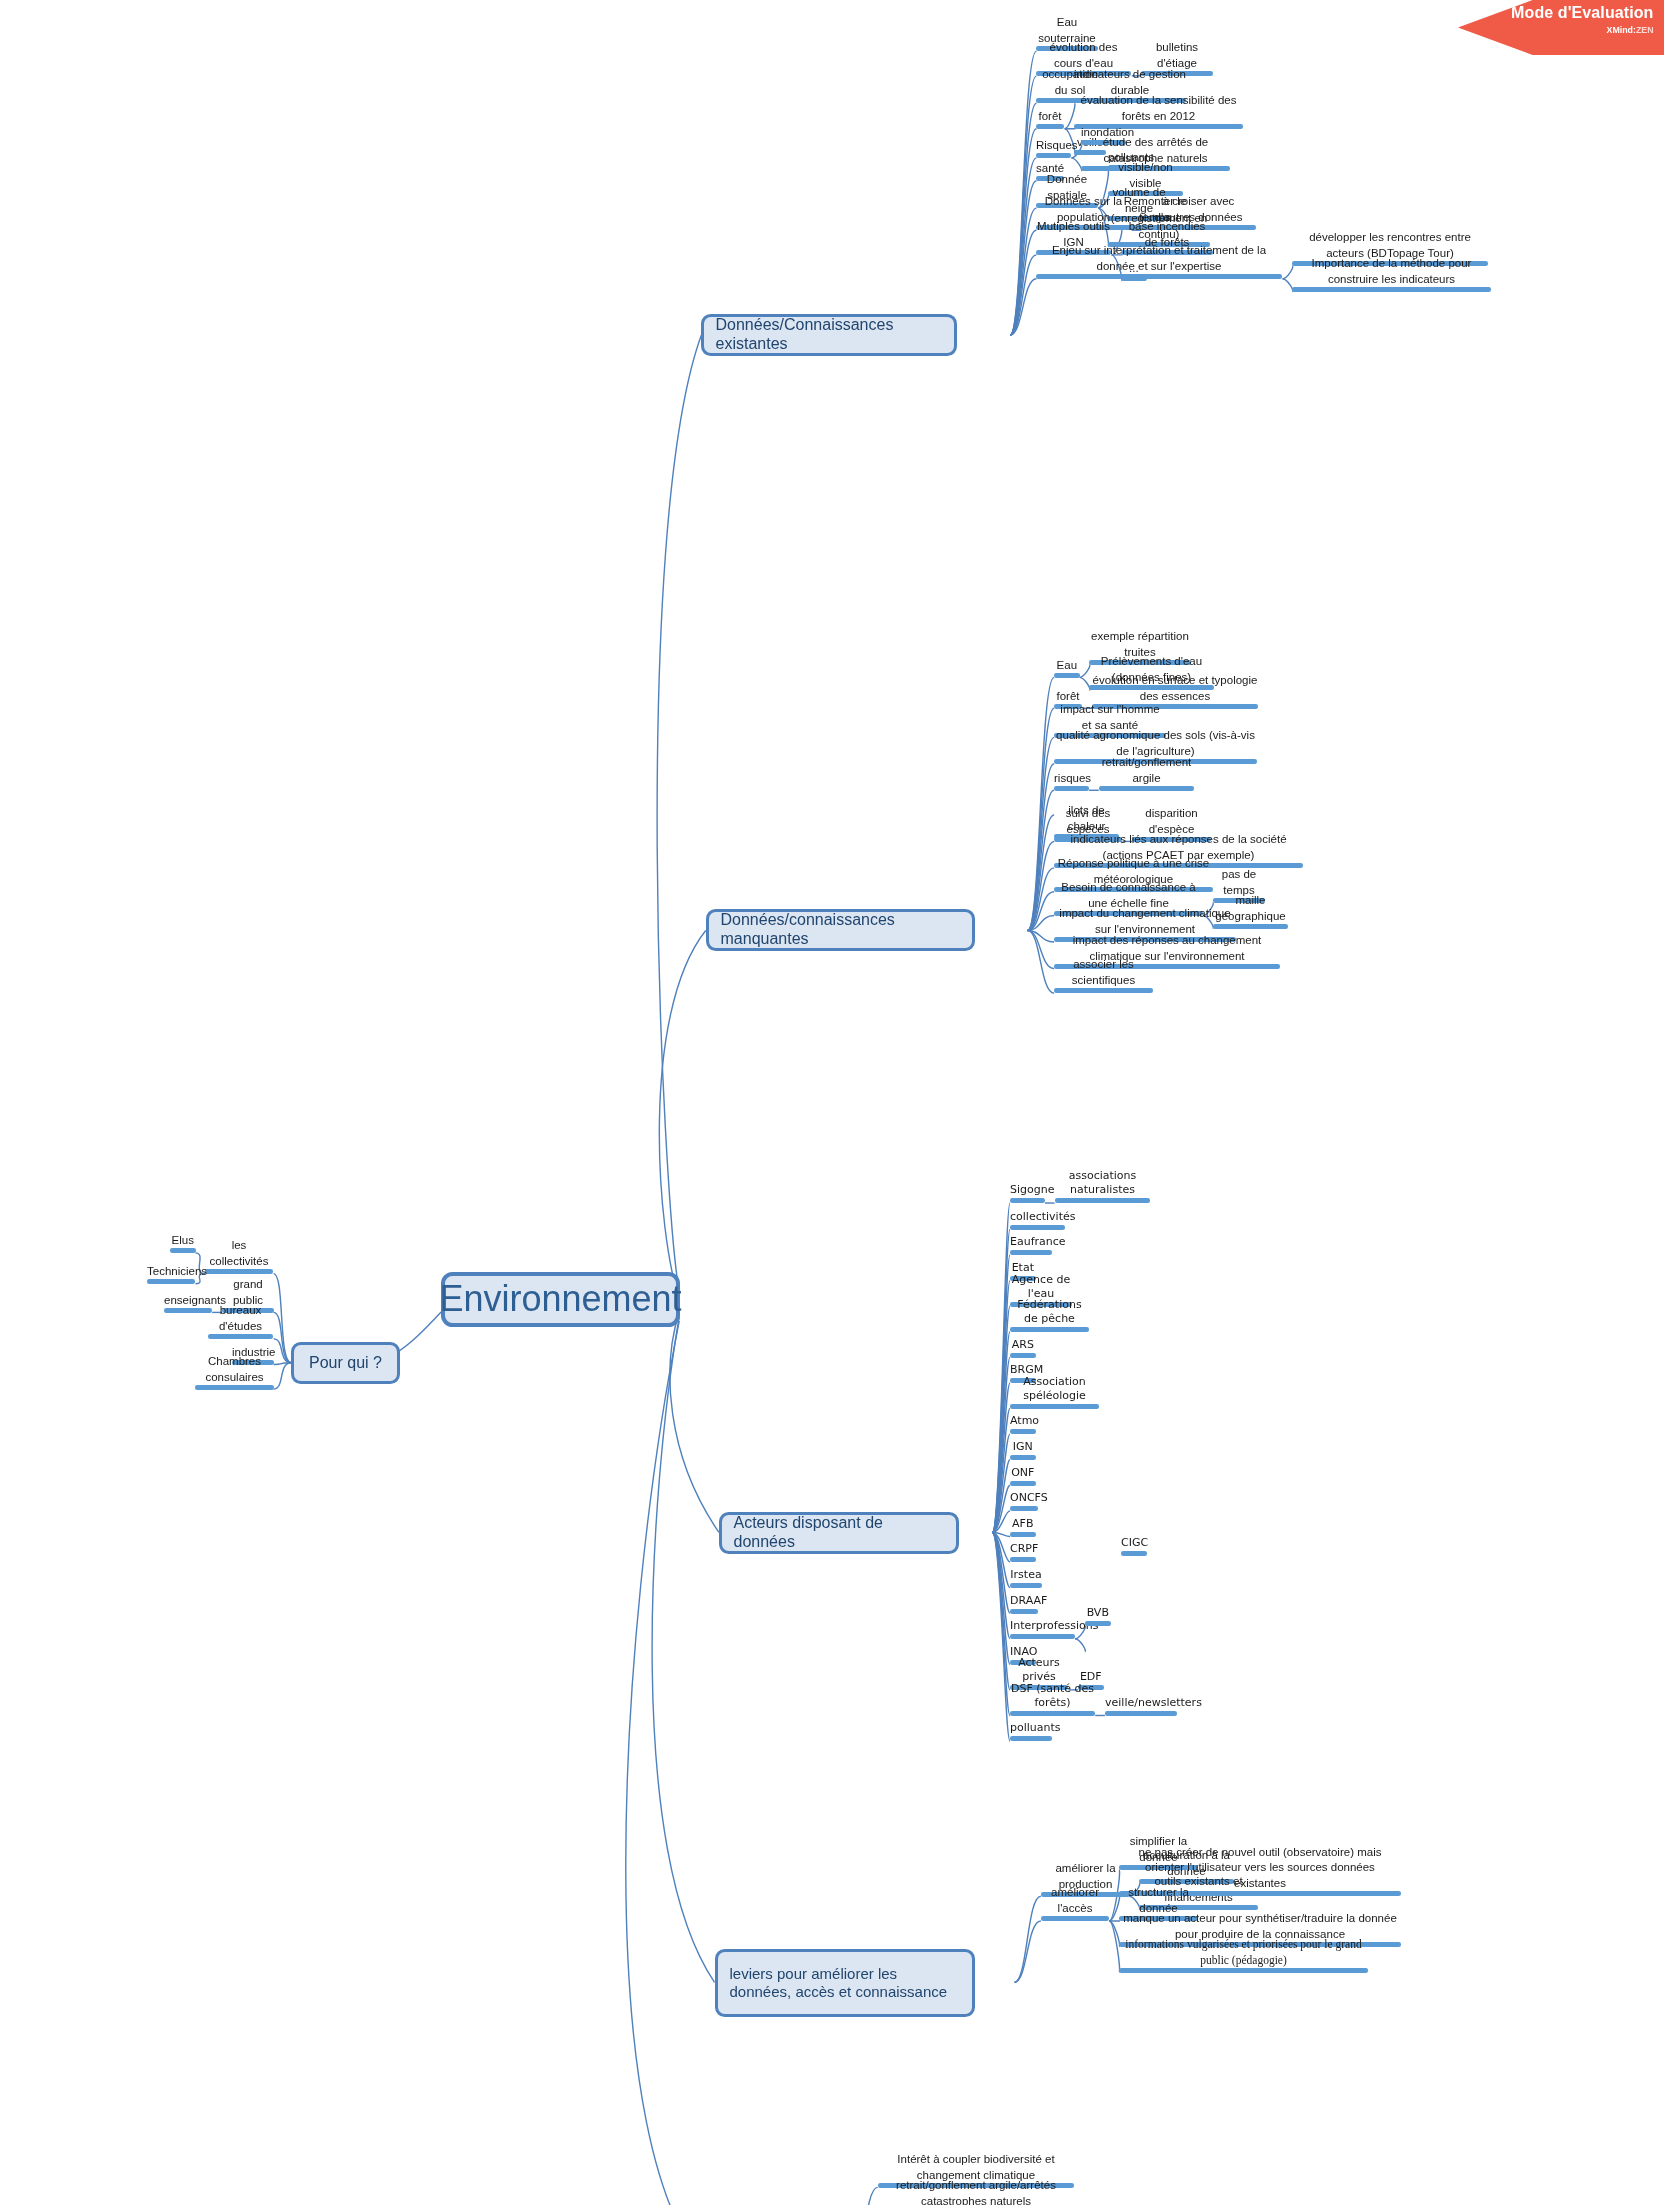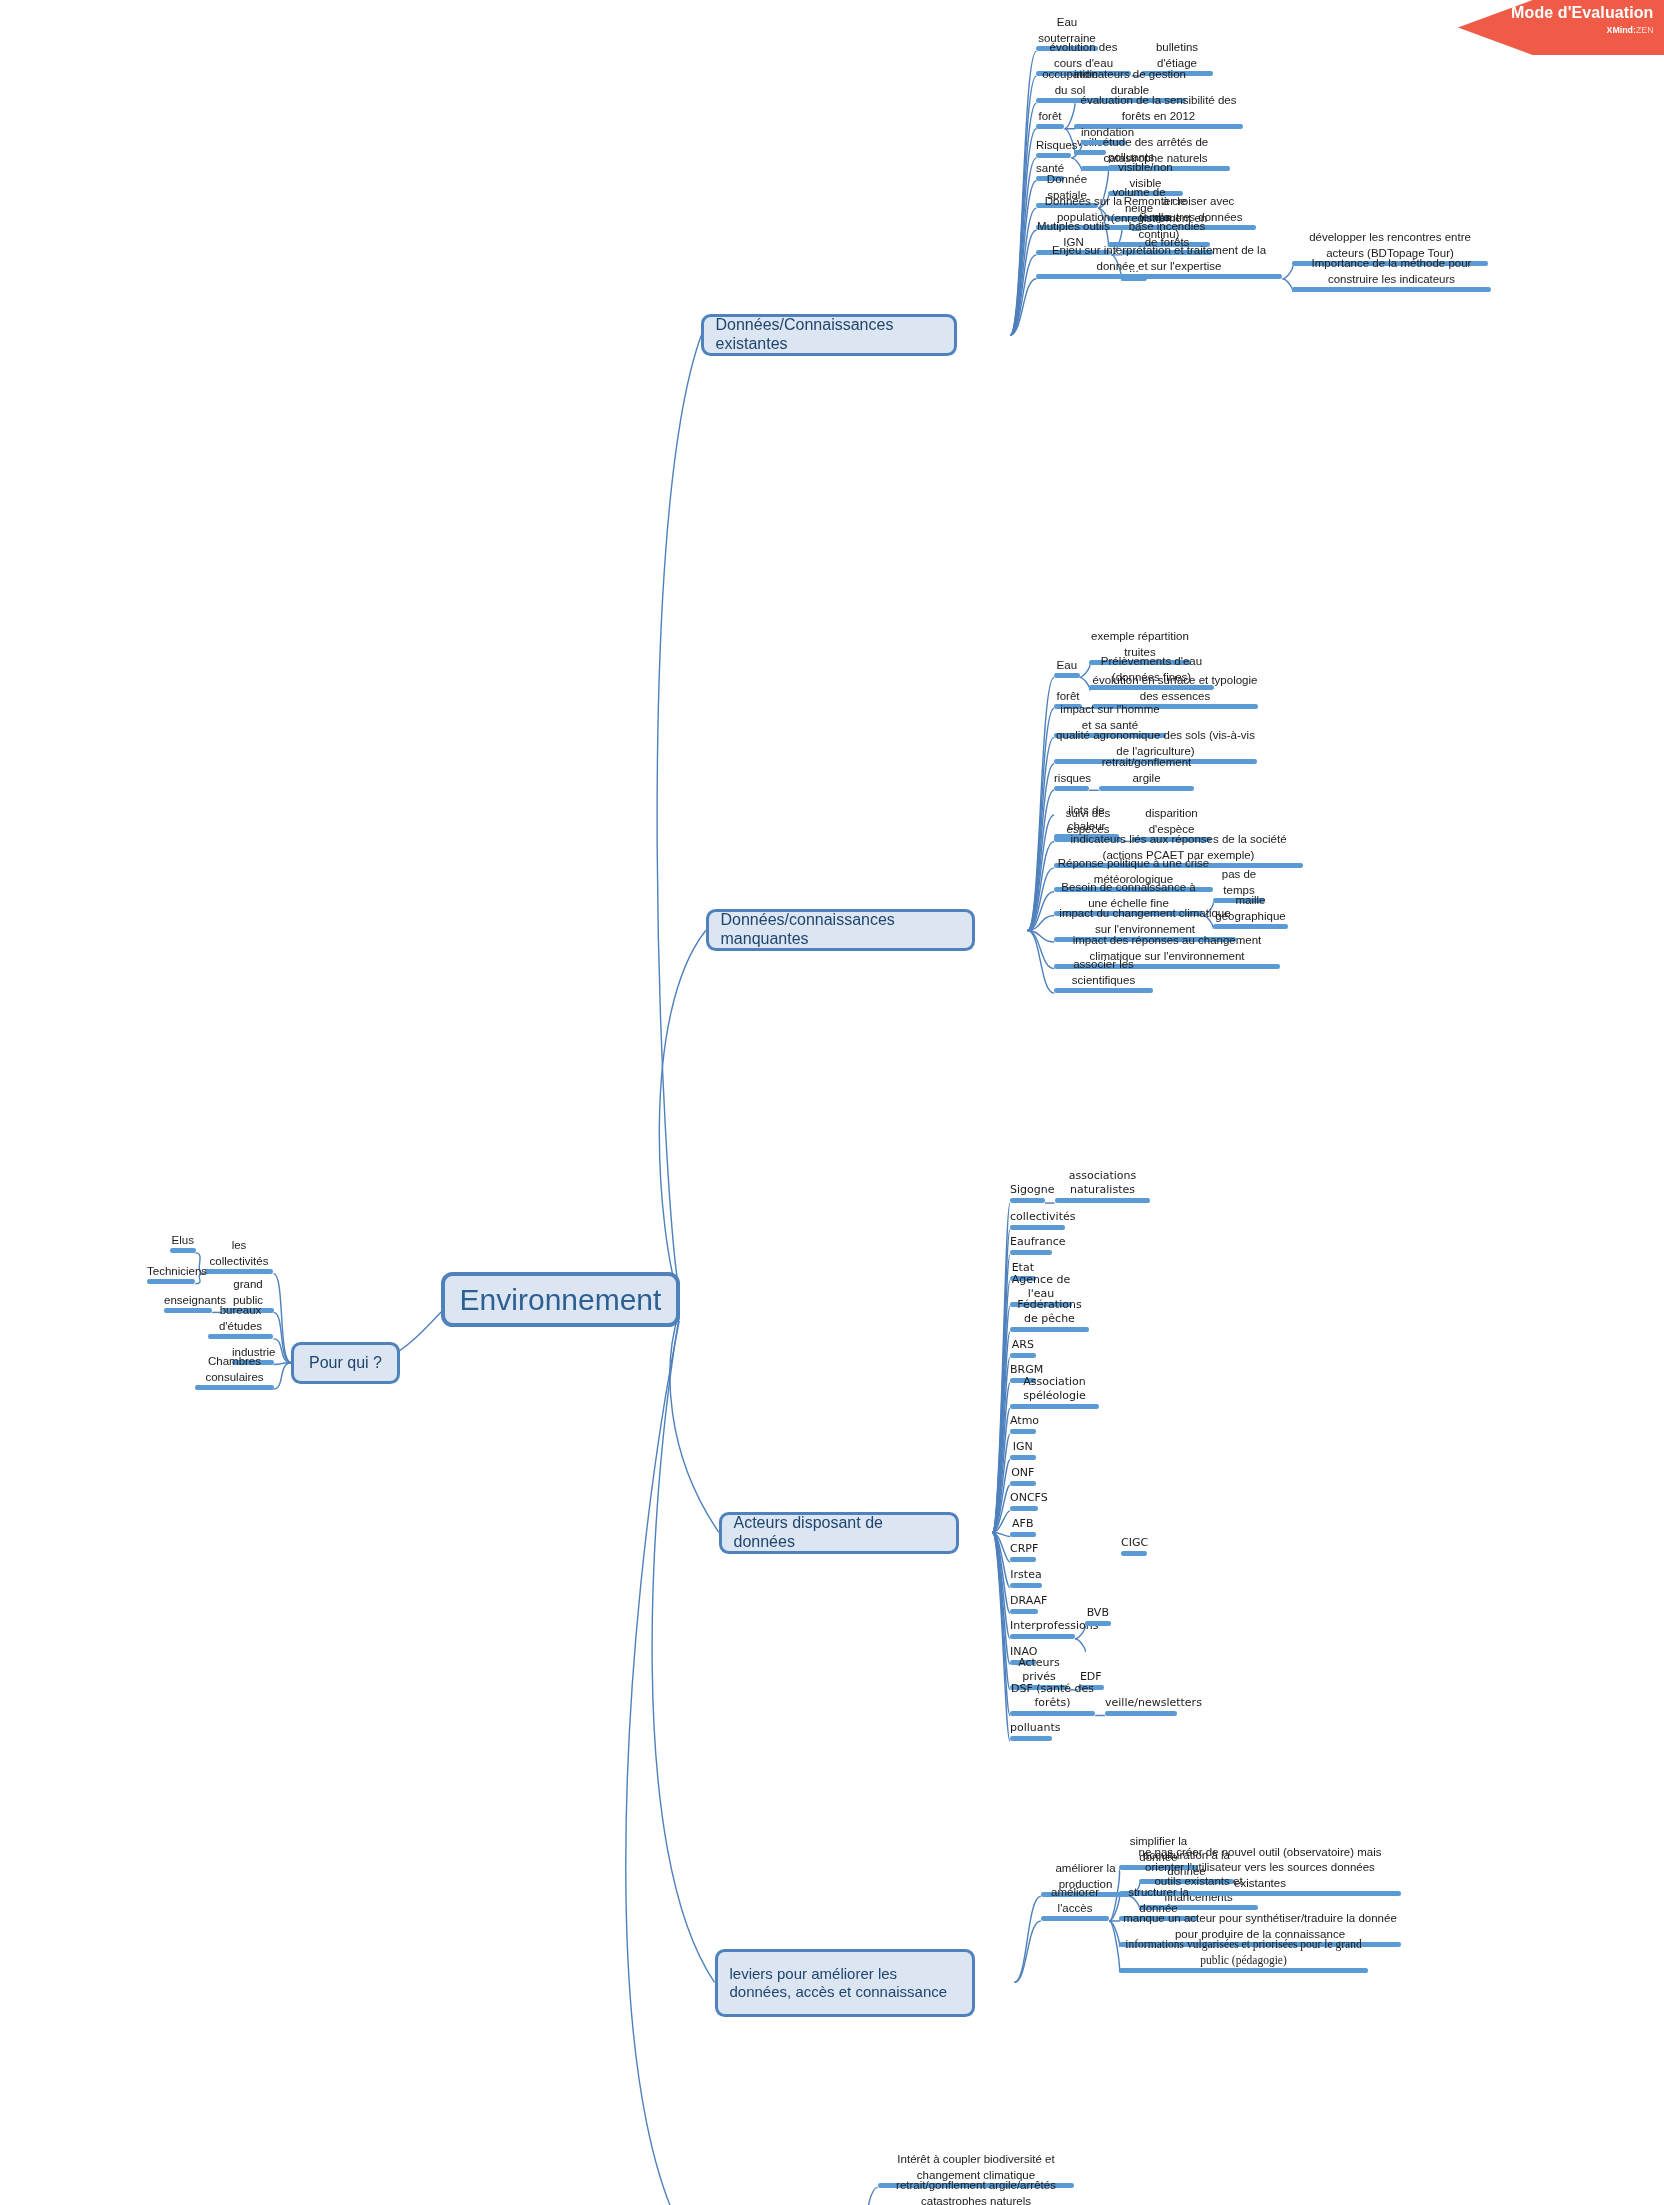--- a/index.html
+++ b/index.html
@@ -17,21 +17,21 @@
     border:3.1px solid #4f81bd;
     border-radius:9.7px;
     box-sizing:border-box;
     color:#20456e;
     display:flex;align-items:center;justify-content:flex-start;
     padding:0 11.5px;
     line-height:1.18;
   }
   .root{
     border-width:4px;border-radius:11.5px;
-    font-size:30px;color:#2e5f93;justify-content:center;
+    font-size:36px;color:#2e5f93;justify-content:center;
   }
   .branchbox{font-size:16px;}
   .branchbox.small{font-size:15px;}
 
   
   .topic{position:absolute;box-sizing:border-box;}
   .topic .lbl{
     position:absolute;left:0;bottom:4.9px;width:100%;
     text-align:center;color:#1a1a1a;font-size:11.5px;line-height:1.34;
     white-space:pre-line;
@@ -44,21 +44,21 @@
 
   
   #evalbanner{
     position:absolute;top:0;right:0;width:207px;height:55px;
     background:#ef5b46;color:#ffffff;
     clip-path:polygon(36% 0%, 100% 0%, 100% 100%, 36% 100%, 0% 50%);
     padding:5.3px 11.5px 0 0;box-sizing:border-box;text-align:right;
   }
   #evalbanner .ttl{font-size:16px;font-weight:bold;letter-spacing:0.1px;line-height:1.05;}
   #evalbanner .sub{font-size:8.8px;font-weight:bold;margin-top:2.6px;}
-  #evalbanner .sub .zen{font-weight:normal;color:#ffd8d1;}
+  #evalbanner .sub .zen{font-weight:bold;color:#ffd8d1;}
 </style>
 </head>
 <body>
 
 <div id="stage">
 
   <svg class="links" viewBox="0 0 3775 5381">
     <g fill="none" stroke="#4f81bd" stroke-width="3.2">
 
       <path d="M1540 2930 C 1500 2700, 1430 1200, 1590 760"></path>

